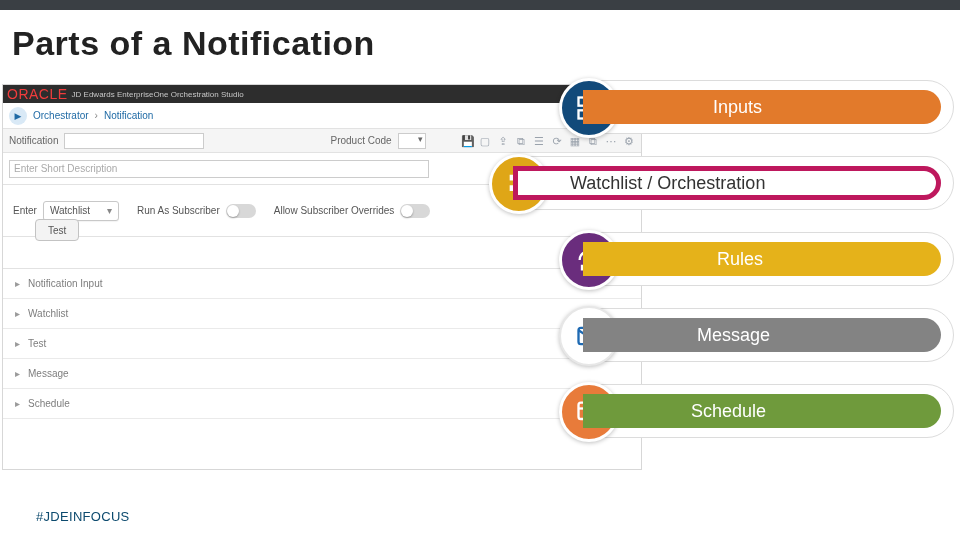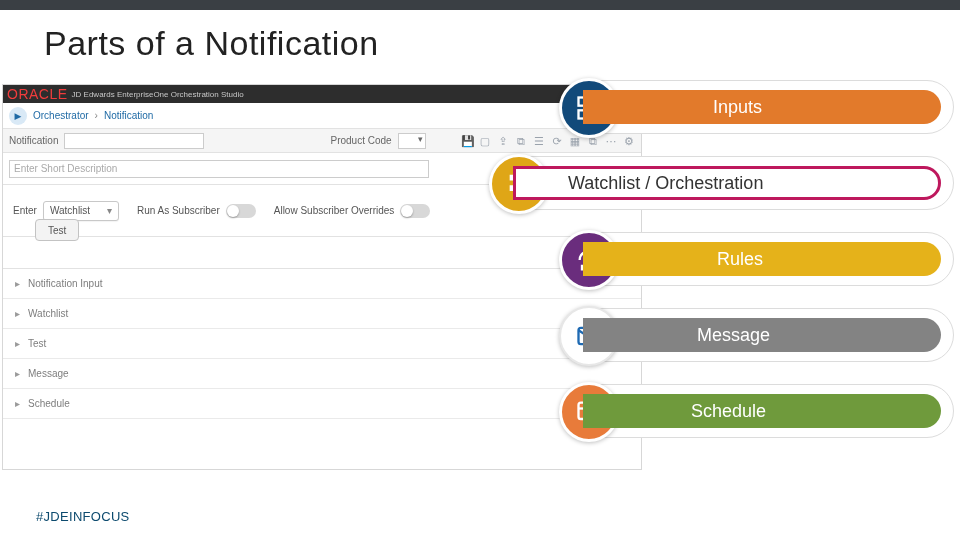--- a/index.html
+++ b/index.html
@@ -1,20 +1,20 @@
 <!DOCTYPE html>
 <html><head>
 <meta charset="utf-8">
 <style>
   * { box-sizing: border-box; margin: 0; padding: 0; }
   html, body { width: 960px; height: 540px; font-family: Arial, Helvetica, sans-serif; background: #fff; overflow: hidden; }
 
   .topbar { width: 100%; height: 10px; background: #3a3f44; }
 
-  .slide-title { font-size: 34px; font-weight: 400; color: #222; padding: 14px 0 10px 4px; letter-spacing: .5px; margin-left: 40px; }
+  .slide-title { font-size: 34px; font-weight: 700; color: #222; padding: 14px 0 10px 12px; letter-spacing: .5px; }
 
   
   .app-shot {
     position: absolute;
     left: 2px; top: 84px;
     width: 640px; height: 386px;
     background: #fff;
     border: 1px solid #d7d7d7;
     font-size: 10px;
     color: #555;
@@ -134,21 +134,21 @@
     border: 3px solid #fff; box-shadow: 0 1px 4px rgba(0,0,0,.25);
     display: flex; align-items: center; justify-content: center;
     color: #fff; font-size: 22px;
   }
 
   .c1 .bar { background: #e27a2b; }
   .c1 .icon-disc { background: #124a7a; }
   .c1 .label-wrap { left: 130px; justify-content: flex-end; }
 
   .c2 { margin-left: -70px; width: 442px; }
-  .c2 .bar { background: #fff; color: #333; border: 3px solid #be185d; }
+  .c2 .bar { background: #fff; color: #333; border: 5px solid #be185d; }
   .c2 .icon-disc { background: #dfa617; }
   .c2 .label-wrap { left: 52px; }
 
   .c3 .bar { background: #e5b21a; padding-left: 18px; }
   .c3 .icon-disc { background: #6a2d7d; }
   .c3 .label-wrap { left: 134px; }
 
   .c4 .bar { background: #838383; }
   .c4 .icon-disc { background: #fff; color: #1e6ab3; border: 2px solid #e7e7e7; }
   .c4 .label-wrap { left: 114px; }

